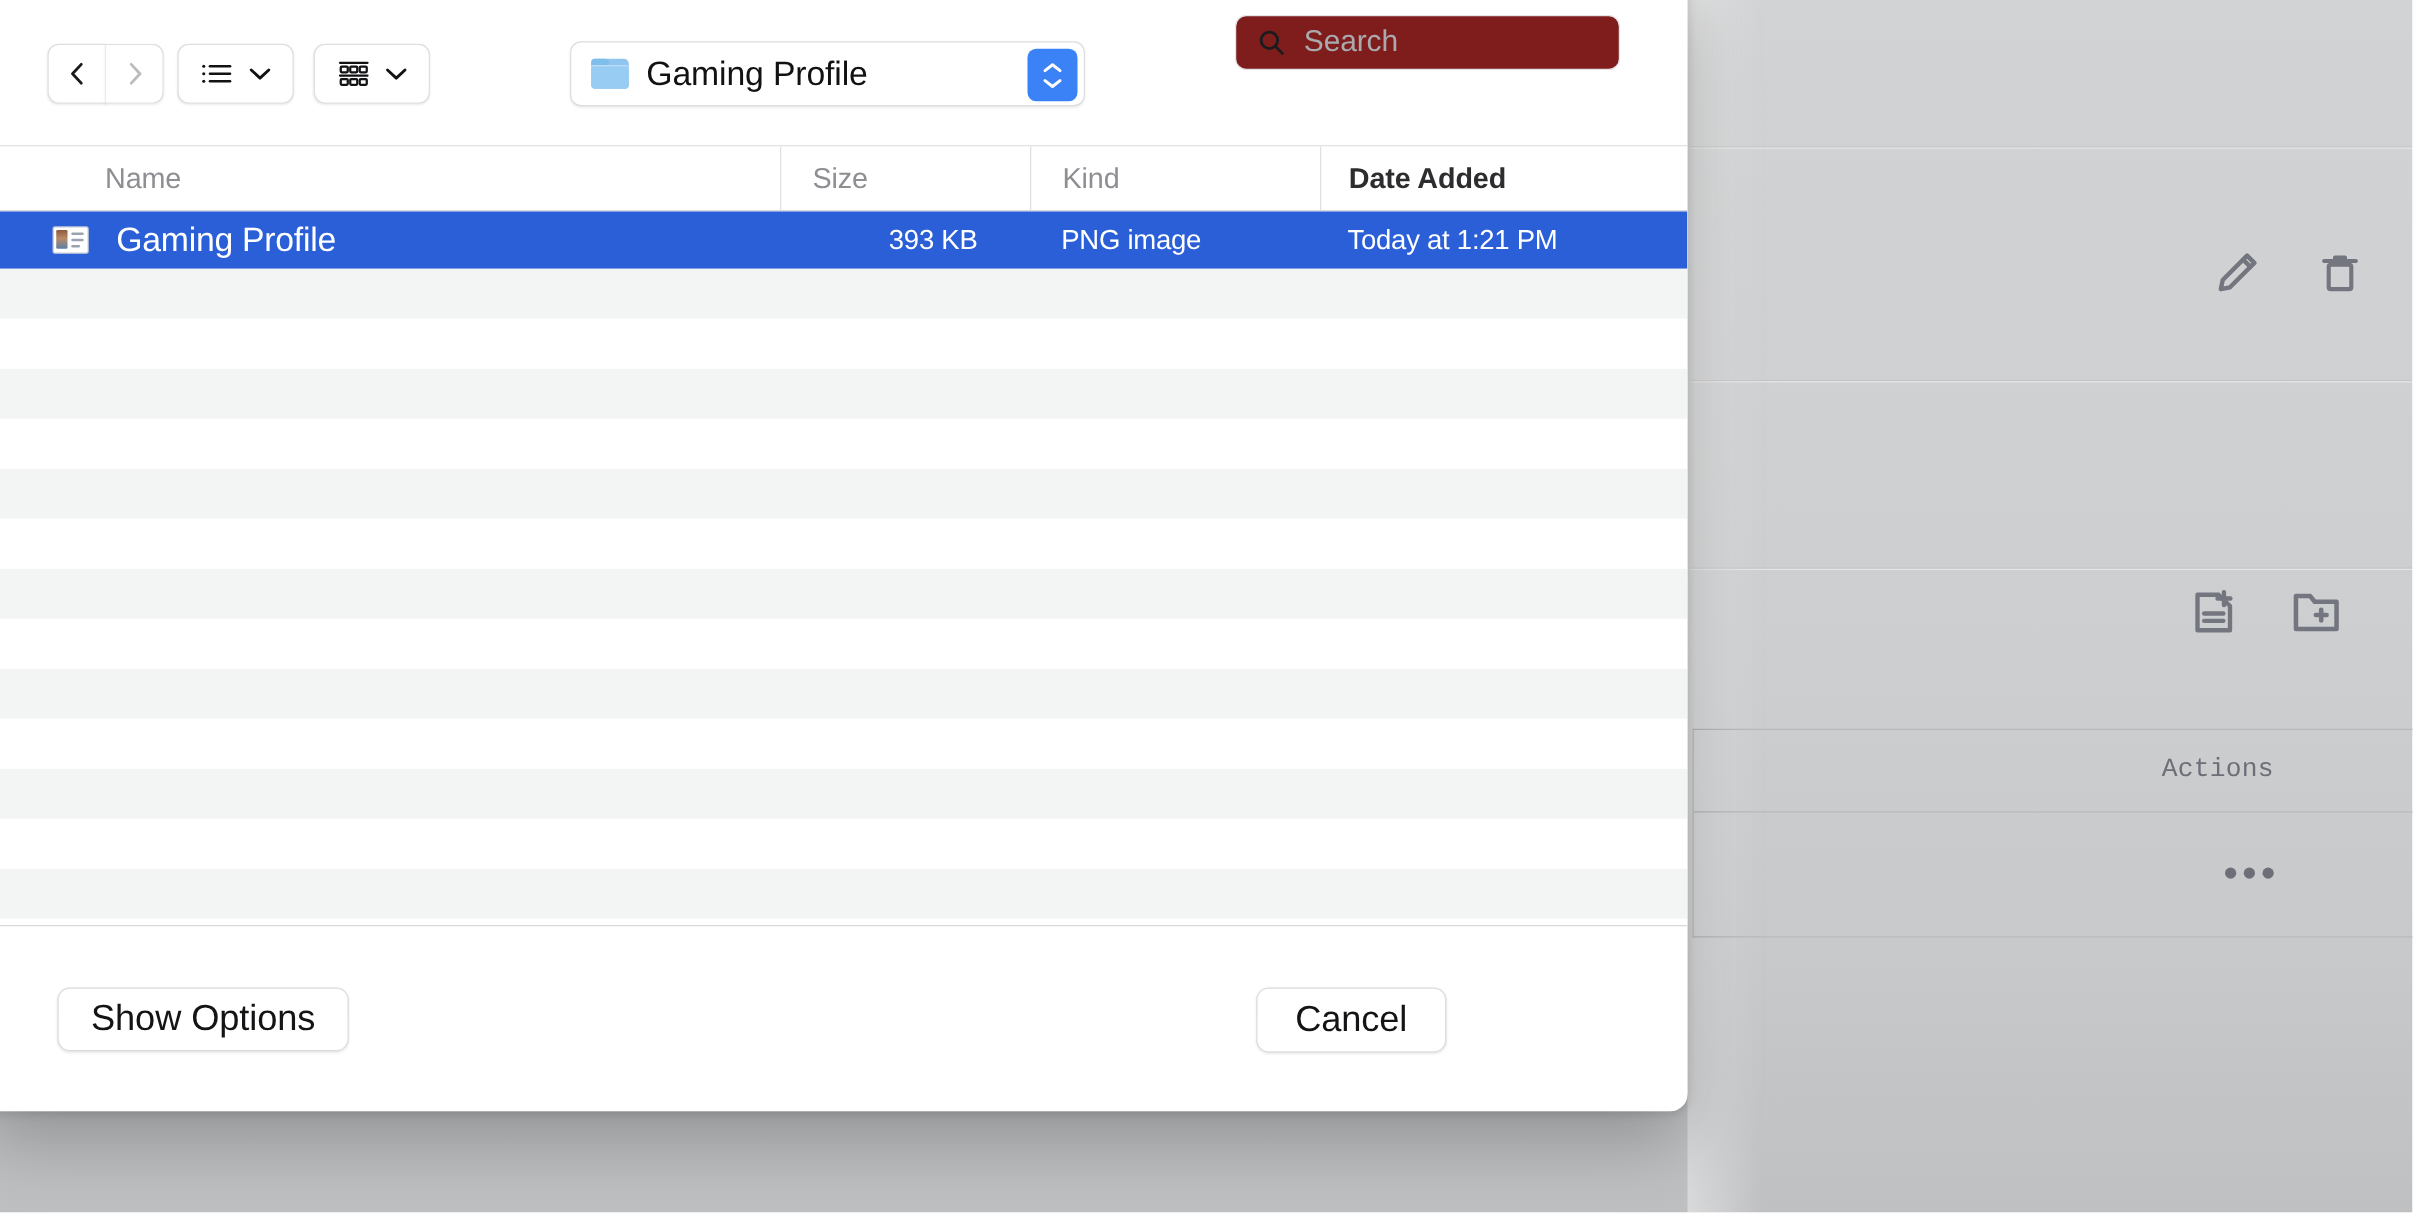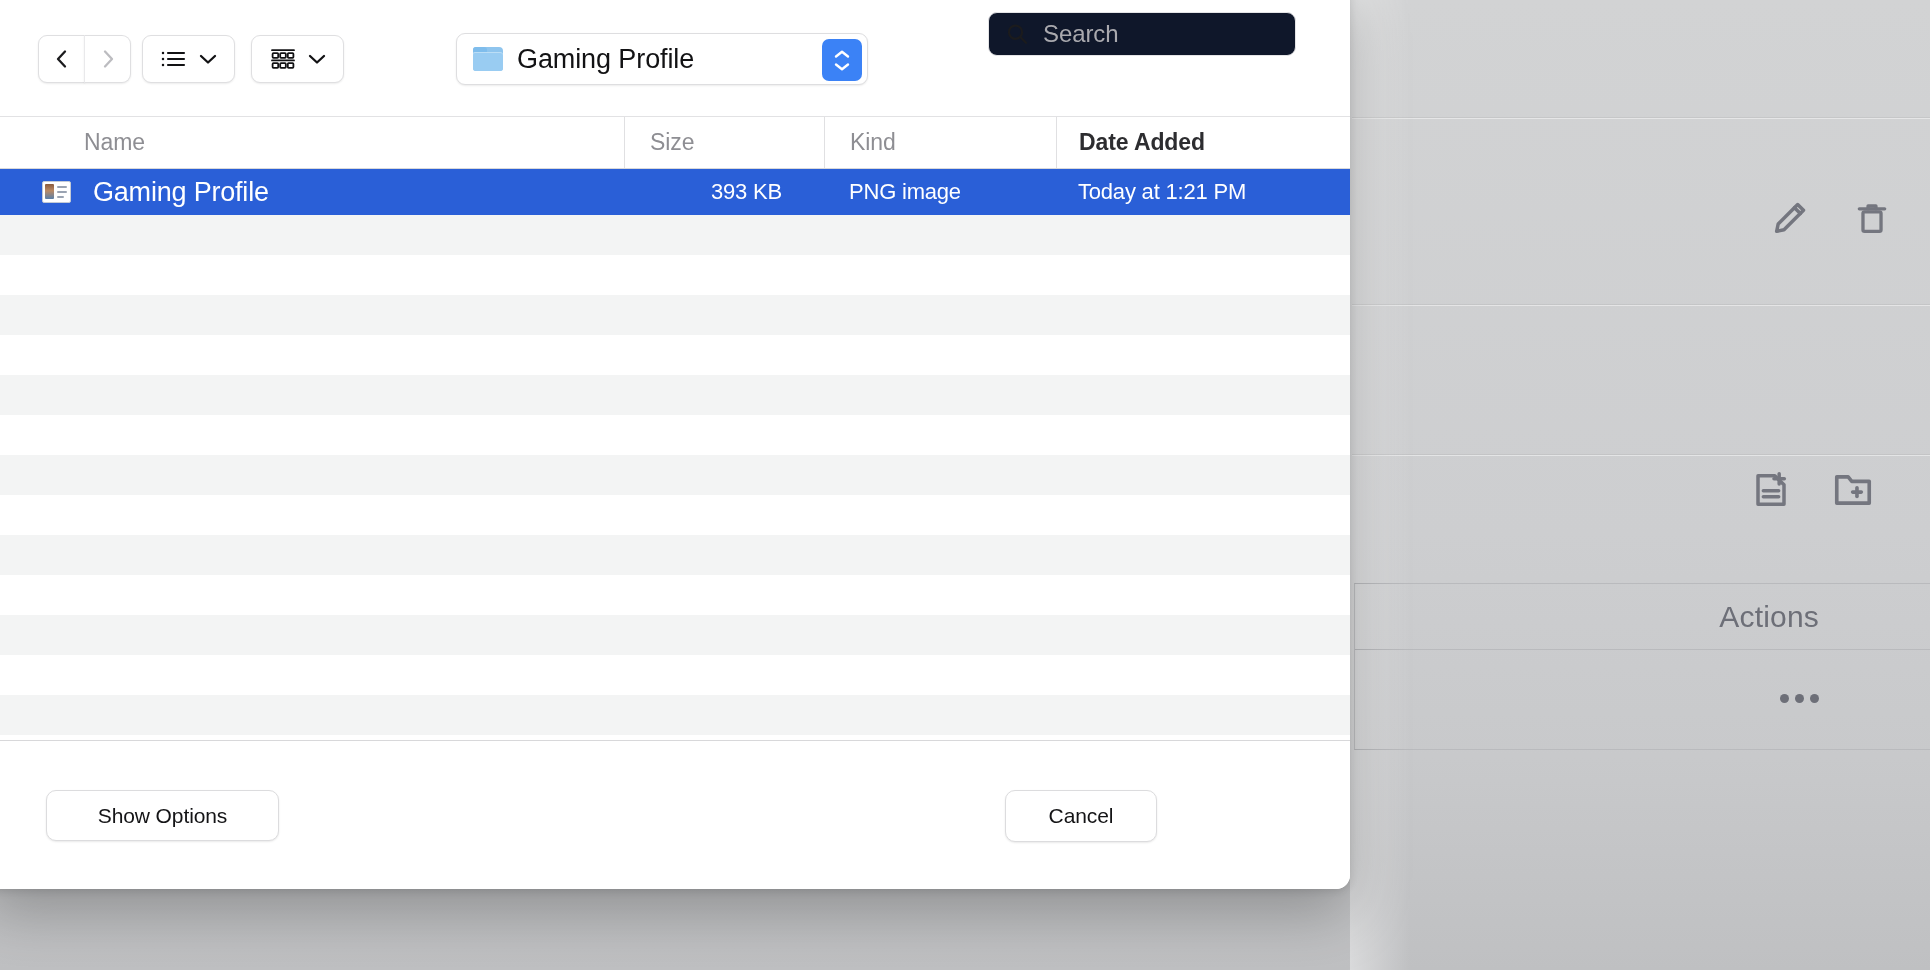--- a/index.html
+++ b/index.html
@@ -65,23 +65,24 @@
     border-left: 1px solid #c3c4c7;
   }
   .bg-table-head {
     height: 66px;
     border-bottom: 1px solid #b9babd;
     display: flex;
     align-items: center;
     justify-content: flex-end;
     padding-right: 112px;
     box-sizing: border-box;
-    font-size: 30px;
+    font-size: 21px;
     color: #6d6f78;
     letter-spacing: 0.2px;
+    font-family: Liberation Mono, monospace;
   }
   .bg-table-row {
     height: 97px;
     display: flex;
     align-items: center;
     justify-content: flex-end;
     padding-right: 112px;
     box-sizing: border-box;
   }
   .dots {
@@ -189,21 +190,21 @@
   .folder-ico .front {
     position: absolute; left: 0; top: 5px; width: 30px; height: 19px;
     background: #99ccf2; border-radius: 2px 3px 3px 3px;
     box-shadow: inset 0 1px 0 rgba(255,255,255,.35);
   }
 
   .searchbox {
     position: absolute;
     left: 1004px; top: 36px;
     width: 308px; height: 44px;
-    background: #0f172a;
+    background: #7f1d1d;
     border: 1px solid #e4e4e6;
     border-radius: 9px;
     box-sizing: border-box;
     display: flex;
     align-items: center;
     padding-left: 16px;
     gap: 13px;
     cursor: text;
   }
   .search-placeholder {
@@ -296,21 +297,21 @@
     background: #ffffff;
     position: relative;
   }
   .btn {
     position: absolute;
     border-radius: 10px;
     box-sizing: border-box;
     display: flex;
     align-items: center;
     justify-content: center;
-    font-size: 21px;
+    font-size: 29px;
     letter-spacing: -0.1px;
     cursor: default;
     white-space: nowrap;
   }
   .btn-default {
     background: #ffffff;
     border: 1px solid #dcdcde;
     box-shadow: 0 1px 2px rgba(0,0,0,0.09);
     color: #141416;
   }

